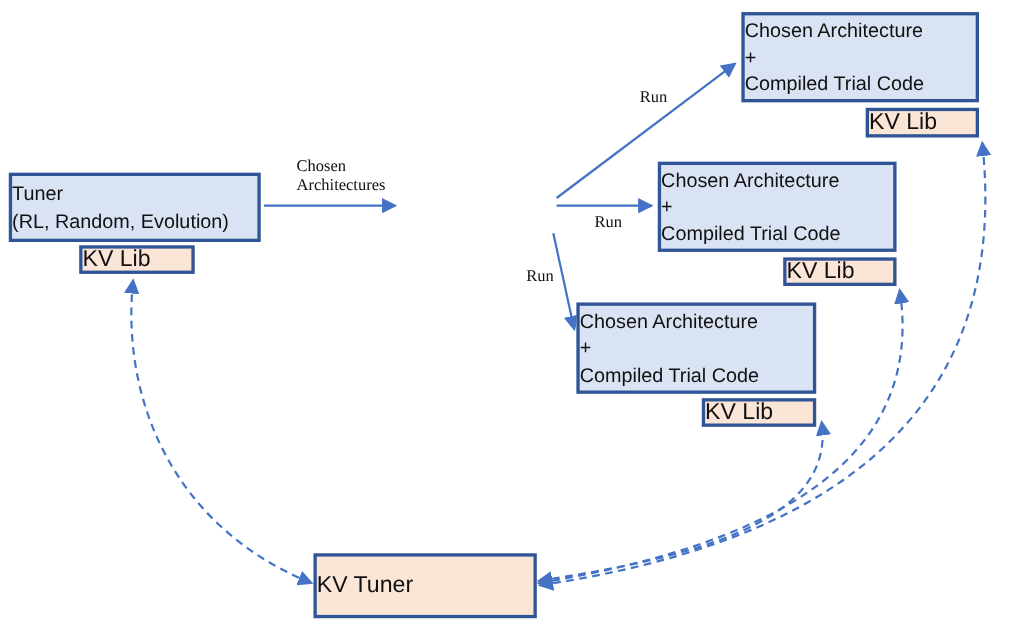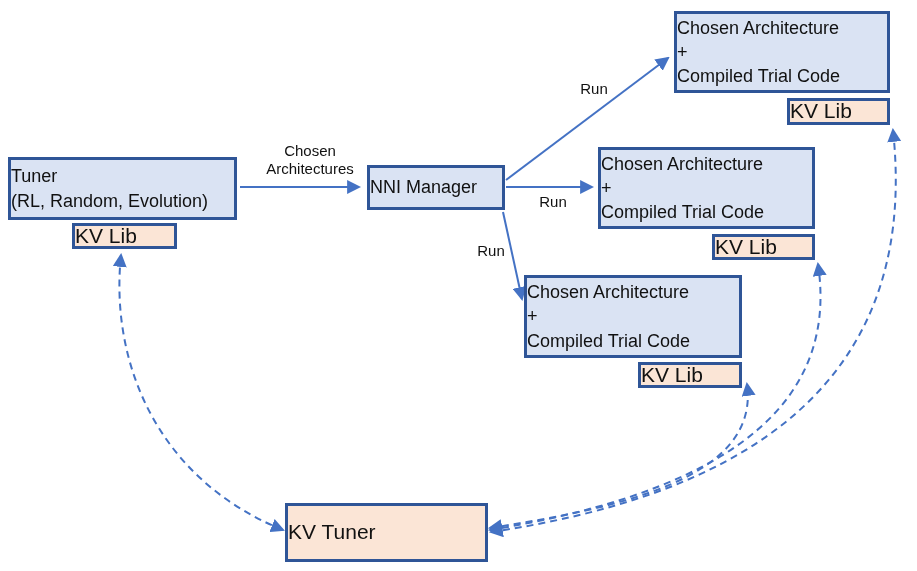--- a/index.html
+++ b/index.html
@@ -59,23 +59,24 @@
   .node-trial-bot   { left: 524px; top: 275px; width: 218px; height: 83px; }
   .kvlib-tuner      { left: 72px;  top: 223px; width: 105px; height: 26px; }
   .kvlib-top        { left: 787px; top: 98px;  width: 103px; height: 27px; }
   .kvlib-mid        { left: 712px; top: 234px; width: 103px; height: 26px; }
   .kvlib-bot        { left: 638px; top: 362px; width: 104px; height: 26px; }
   .node-kvstore     { left: 285px; top: 503px; width: 203px; height: 59px; font-size: 19px; }
   .edge-label {
     position: absolute;
     font-size: 15px;
     line-height: 1.2;
-    text-align: center;
+    text-align: left;
     white-space: nowrap;
     transform: translate(-50%, -50%);
+    font-family: Liberation Serif, serif;
   }
 </style>
 </head>
 <body>
 
 <div class="canvas">
 
   <svg class="edges-layer" viewBox="0 0 917 571" xmlns="http://www.w3.org/2000/svg">
     <defs>
       <marker id="arrowhead" viewBox="0 0 10 10" refX="8.5" refY="5" markerWidth="7" markerHeight="7" orient="auto-start-reverse">
@@ -95,23 +96,20 @@
   </svg>
 
   <div class="node blue node-tuner">
     <div>Tuner</div>
     <div>(RL, Random, Evolution)</div>
   </div>
   <div class="node peach kvlib-tuner">
     <div>KV Lib</div>
   </div>
 
-  <div class="node blue node-nni">
-    <div>NNI Manager</div>
-  </div>
 
   <div class="node blue node-trial-top">
     <div>Chosen Architecture</div>
     <div>+</div>
     <div>Compiled Trial Code</div>
   </div>
   <div class="node peach kvlib-top">
     <div>KV Lib</div>
   </div>
 

